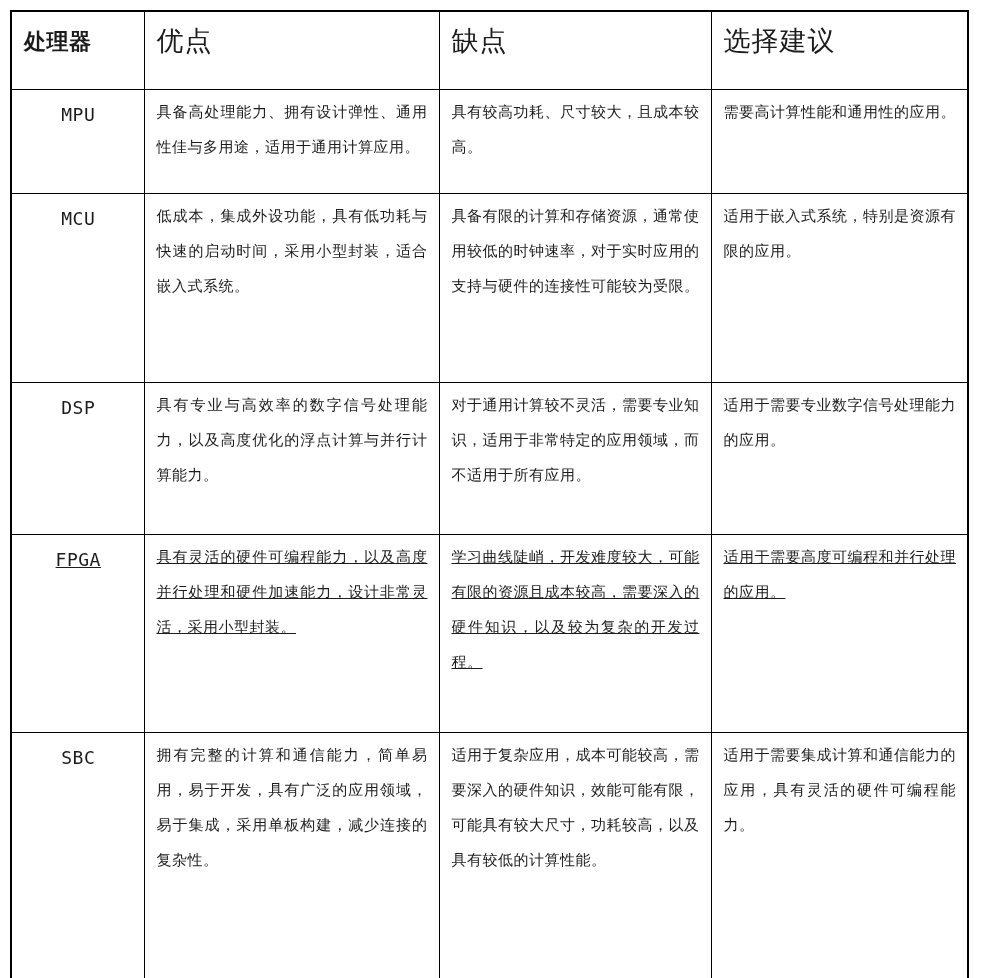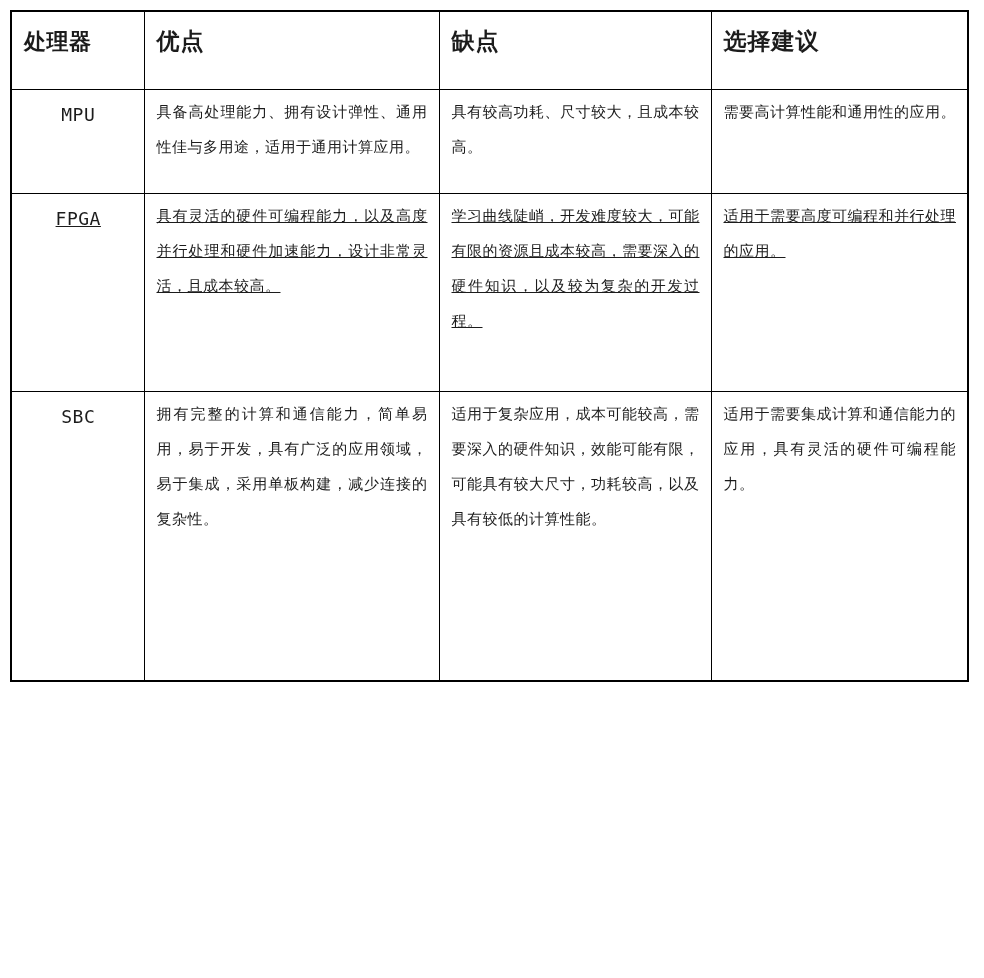--- a/index.html
+++ b/index.html
@@ -29,22 +29,22 @@
   table.cmp td {
     border: 1px solid #000000;
     vertical-align: top;
     box-sizing: border-box;
     word-break: break-all;
     overflow-wrap: break-word;
   }
   
   table.cmp th {
     height: 78px;
-    font-size: 23px;
-    font-weight: bold;
+    font-size: 27px;
+    font-weight: normal;
     text-align: left;
     padding: 12px 11px 0 12px;
     line-height: 35px;
     letter-spacing: 1px;
   }
   table.cmp th.processor-header {
     font-weight: bold;
     font-size: 22px;
     letter-spacing: 0.5px;
   }
@@ -90,23 +90,35 @@
         <th>选择建议</th>
       </tr>
     </thead>
     <tbody>
       <tr class="row-mpu">
         <td class="name-cell">MPU</td>
         <td>具备高处理能力、拥有设计弹性、通用性佳与多用途，适用于通用计算应用。</td>
         <td>具有较高功耗、尺寸较大，且成本较高。</td>
         <td>需要高计算性能和通用性的应用。</td>
       </tr>
+      <tr class="row-mcu">
+        <td class="name-cell">MCU</td>
+        <td>低成本，集成外设功能，具有低功耗与快速的启动时间，采用小型封装，适合嵌入式系统。</td>
+        <td>具备有限的计算和存储资源，通常使用较低的时钟速率，对于实时应用的支持与硬件的连接性可能较为受限。</td>
+        <td>适用于嵌入式系统，特别是资源有限的应用。</td>
+      </tr>
+      <tr class="row-dsp">
+        <td class="name-cell">DSP</td>
+        <td>具有专业与高效率的数字信号处理能力，以及高度优化的浮点计算与并行计算能力。</td>
+        <td>对于通用计算较不灵活，需要专业知识，适用于非常特定的应用领域，而不适用于所有应用。</td>
+        <td>适用于需要专业数字信号处理能力的应用。</td>
+      </tr>
       <tr class="row-fpga">
         <td class="name-cell">FPGA</td>
-        <td>具有灵活的硬件可编程能力，以及高度并行处理和硬件加速能力，设计非常灵活，且成本较高。</td>
+        <td>具有灵活的硬件可编程能力，以及高度并行处理和硬件加速能力，设计非常灵活，采用小型封装。</td>
         <td>学习曲线陡峭，开发难度较大，可能有限的资源且成本较高，需要深入的硬件知识，以及较为复杂的开发过程。</td>
         <td>适用于需要高度可编程和并行处理的应用。</td>
       </tr>
       <tr class="row-sbc">
         <td class="name-cell">SBC</td>
         <td>拥有完整的计算和通信能力，简单易用，易于开发，具有广泛的应用领域，易于集成，采用单板构建，减少连接的复杂性。</td>
         <td>适用于复杂应用，成本可能较高，需要深入的硬件知识，效能可能有限，可能具有较大尺寸，功耗较高，以及具有较低的计算性能。</td>
         <td>适用于需要集成计算和通信能力的应用，具有灵活的硬件可编程能力。</td>
       </tr>
     </tbody>

